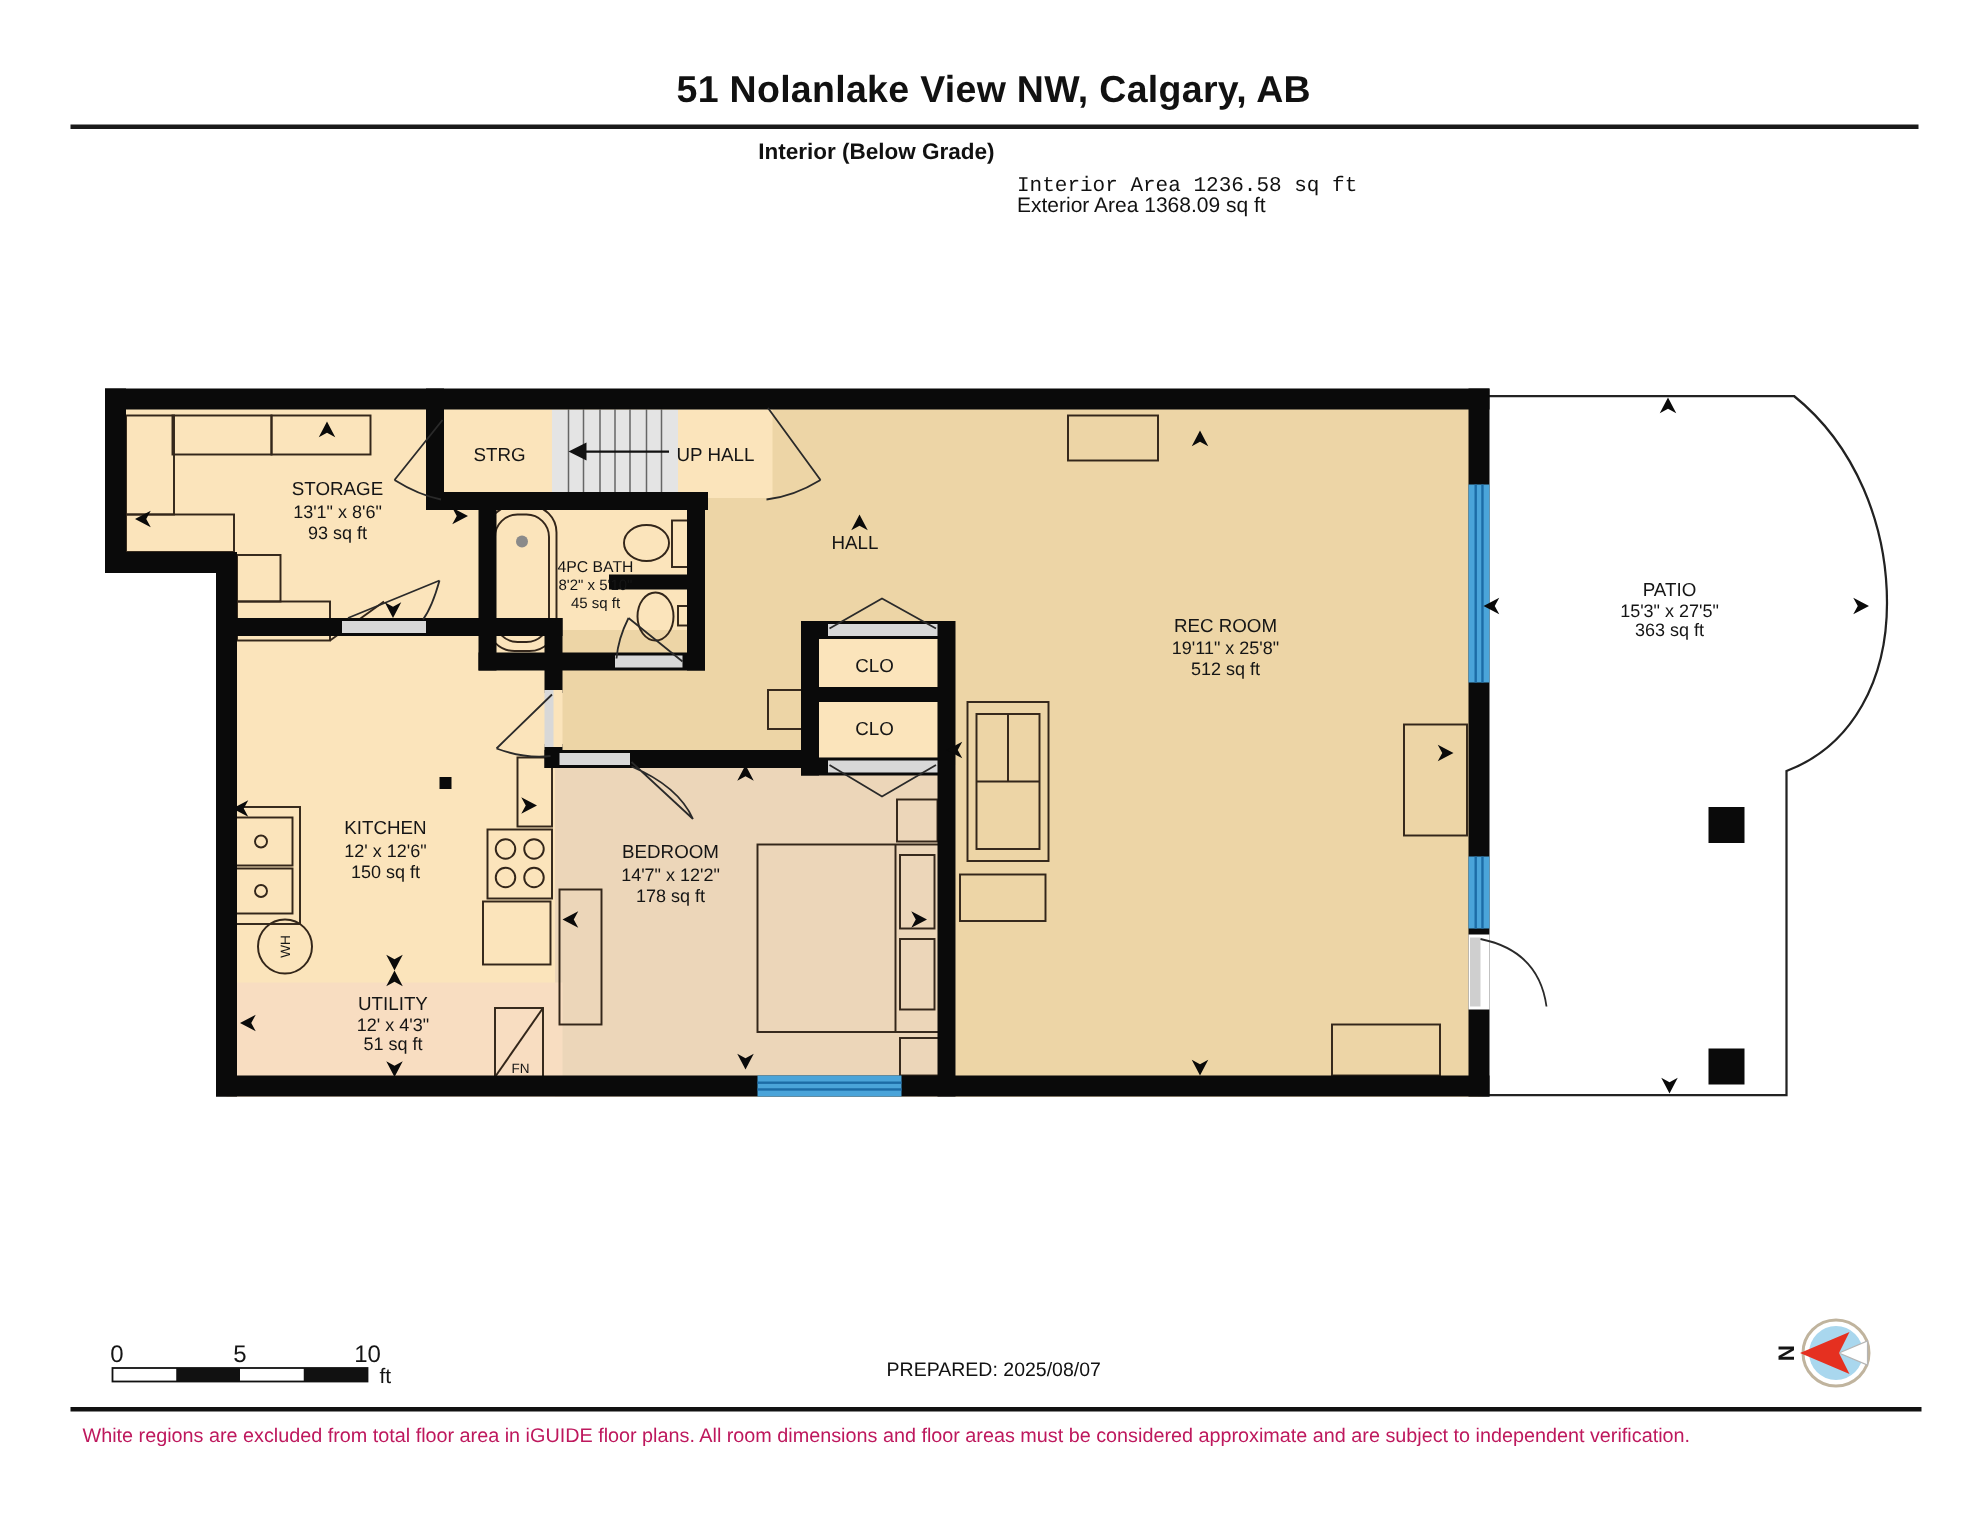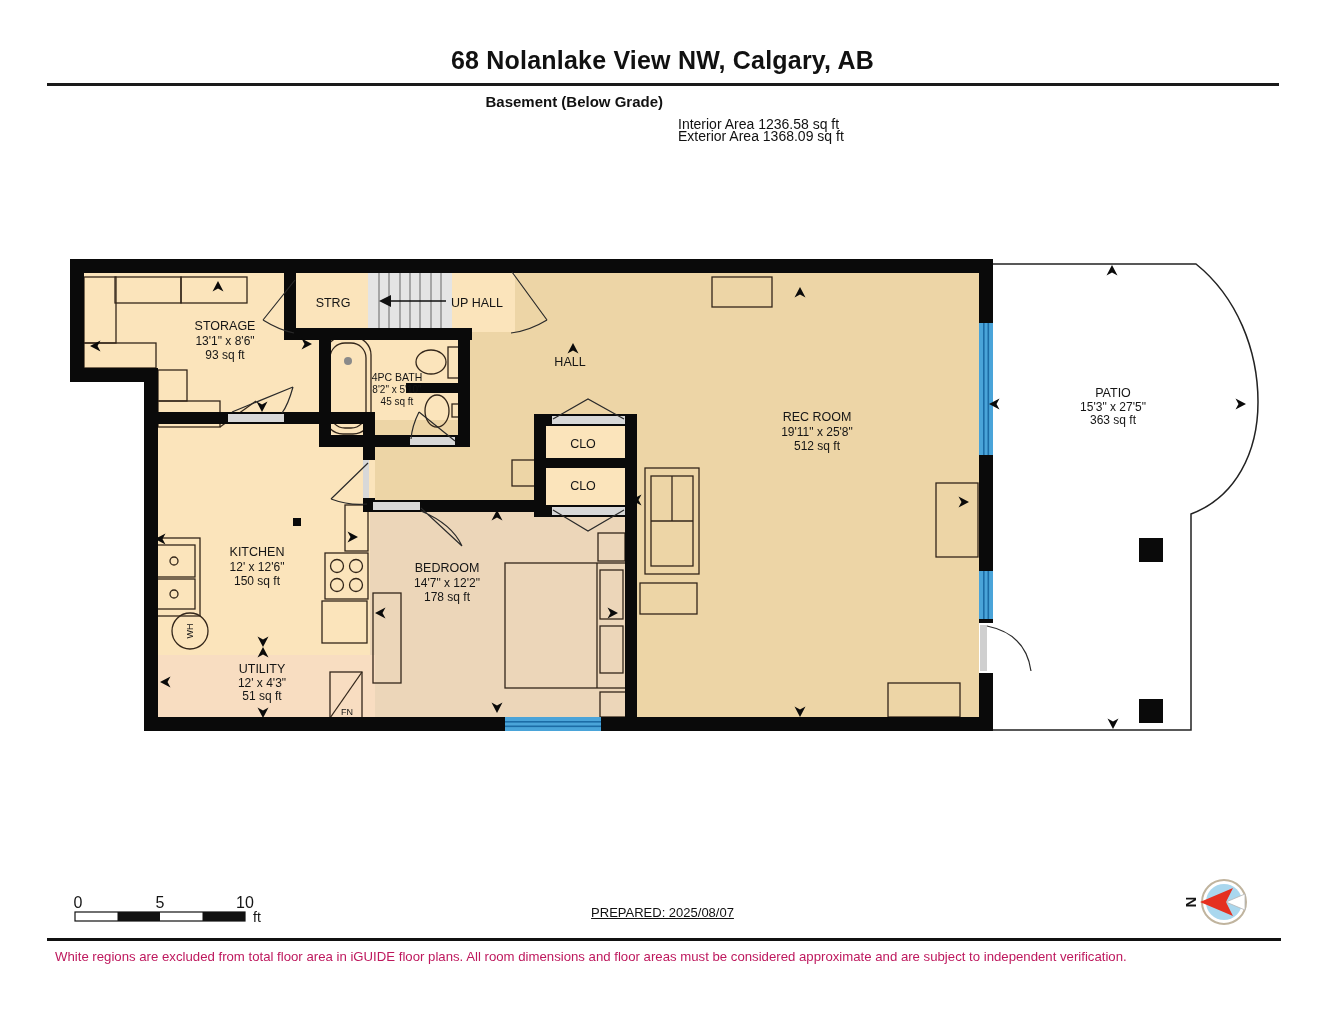--- a/index.html
+++ b/index.html
@@ -4,42 +4,42 @@
 <style>
   html,body{margin:0;padding:0;background:#fff;}
   .page{position:relative;width:1325px;height:1024px;background:#fff;overflow:hidden;
         font-family:"Liberation Sans", sans-serif;color:#111;}
   .title{position:absolute;top:46px;left:0;width:100%;text-align:center;
          font-size:25px;font-weight:bold;letter-spacing:.2px;}
   .title-rule{position:absolute;top:83px;left:47px;width:1232px;height:3px;background:#1a1a1a;}
   .floor-label{position:absolute;top:93px;left:303px;width:360px;text-align:right;
                font-size:15px;font-weight:bold;}
   .area-ext{position:absolute;top:94px;left:678px;font-size:14px;margin-top:34px;}
-  .area-int{position:absolute;top:116px;left:678px;font-size:14px;}
-  .prepared{position:absolute;top:905px;left:0;width:1325px;text-align:center;font-size:13px;text-decoration:underline;}
+  .area-int{position:absolute;top:116px;left:678px;font-size:14px;font-family:Liberation Mono, monospace;}
+  .prepared{position:absolute;top:905px;left:0;width:1325px;text-align:center;font-size:13px;}
   .footer-rule{position:absolute;top:938px;left:47px;width:1234px;height:3px;background:#111;}
   .footer-text{position:absolute;top:949px;left:55px;font-size:13.2px;color:#be185d;}
   svg.plan{position:absolute;top:0;left:0;}
   svg text{font-family:"Liberation Sans", sans-serif;fill:#151515;}
   .room-name{font-size:12.5px;}
   .room-sub{font-size:12px;}
   .small-name{font-size:10.5px;}
   .small-sub{font-size:10px;}
   .tick{font-size:16px;}
   .unit{font-size:14px;}
   .fixture-label{font-size:9px;}
 </style>
 </head>
 <body>
 
 <div class="page">
 
-  <div class="title">68 Nolanlake View NW, Calgary, AB</div>
+  <div class="title">51 Nolanlake View NW, Calgary, AB</div>
   <div class="title-rule"></div>
-  <div class="floor-label">Basement (Below Grade)</div>
+  <div class="floor-label">Interior (Below Grade)</div>
   <div class="area-ext">Exterior Area 1368.09 sq ft</div>
   <div class="area-int">Interior Area 1236.58 sq ft</div>
 
   <svg class="plan" width="1325" height="1024" viewBox="0 0 1325 1024">
     <defs>
       <path id="arr" d="M0,-6 L5.5,4.5 L0,1.5 L-5.5,4.5 Z" fill="#0a0a0a"></path>
     </defs>
 
     <g>
       <path d="M986,264 L1196,264 C1237,297 1258,350 1258,402 C1258,452 1236,497 1191,514 L1191,730 L986,730 Z" fill="#ffffff" stroke="#222" stroke-width="1.5"></path>

